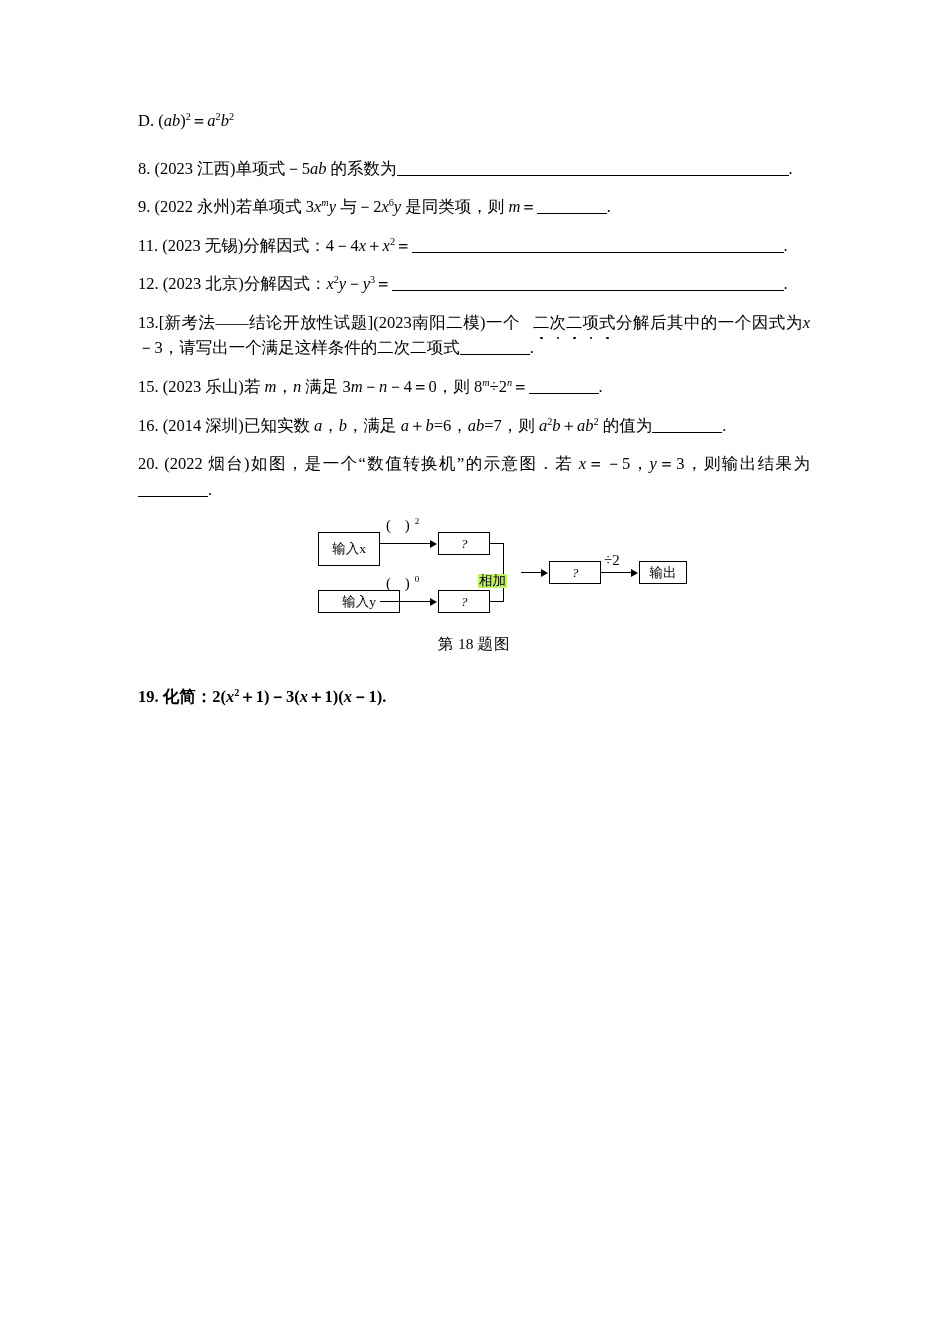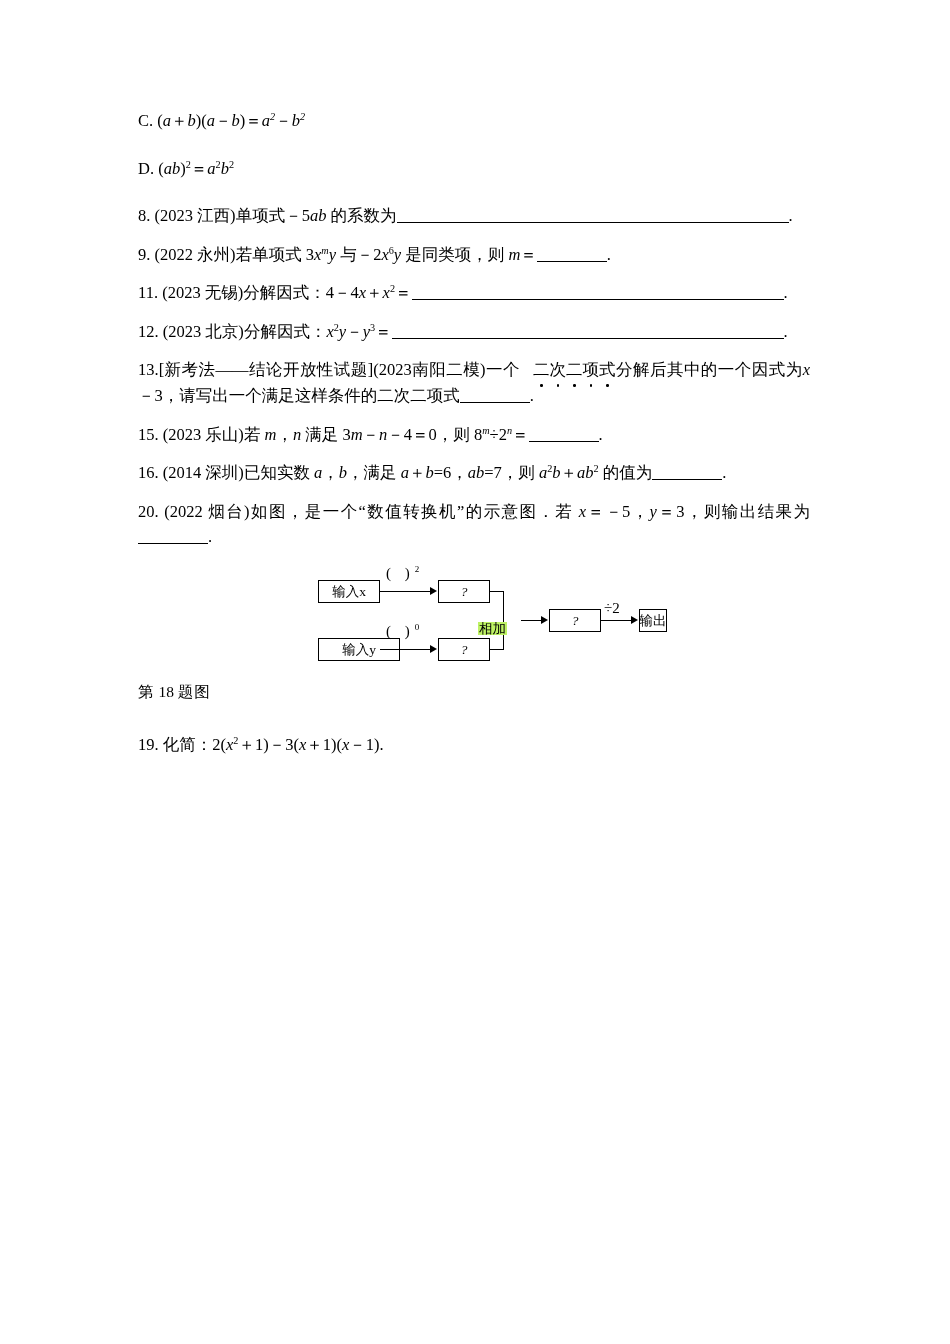--- a/index.html
+++ b/index.html
@@ -137,35 +137,31 @@
     white-space: nowrap;
   }
   .flabel.paren { font-size: 15px; letter-spacing: 5px; }
   .flabel sup { font-size: 0.6em; font-style: normal; }
 
   .fig-caption {
     position: absolute;
     left: 0;
     top: 118px;
     width: 672px;
-    text-align: left;
+    text-align: center;
     font-size: 15.5px;
   }
   .fig-caption .cn { letter-spacing: 1px; }
 </style>
 </head>
 <body>
 
 <div class="page">
   <div class="content">
 
-    <div class="q choice">
-      <span>C.</span>
-      <span>(<i>a</i>＋<i>b</i>)(<i>a</i>－<i>b</i>)＝<i>a</i><sup>2</sup>－<i>b</i><sup>2</sup></span>
-    </div>
 
     <div class="q choice">
       <span>D.</span>
       <span>(<i>ab</i>)<sup class="rn">2</sup>＝<i>a</i><sup class="rn">2</sup><i>b</i><sup class="rn">2</sup></span>
     </div>
 
     <div class="q">
       <span>8.</span>
       <span>(2023 江西)</span><span>单项式－5<i>ab</i> 的系数为</span><span class="blank b-huge"></span>.
     </div>
@@ -203,21 +199,21 @@
 
 
     <div class="q">
       <span>20.</span>
       <span>(2022 烟台)</span><span>如图，是一个“数值转换机”的示意图．若 <i>x</i>＝－5，<i>y</i>＝3，则输出结果为</span><span class="blank b-md"></span>.
     </div>
 
     <div class="figure-wrap">
       <div class="fig">
 
-        <div class="fbox inner-pad" style="left:0px; top:16px; width:62px; height:23px;">
+        <div class="fbox inner-pad" style="left:0px; top:16px; width:62px; height:34px;">
           <span>输入x</span>
         </div>
 
         <div class="flabel paren" style="left:68px; top:2px;">
           <span>(  )</span><sup>2</sup>
         </div>
 
         <div class="fline h" style="left:62px; top:27px; width:52px;"></div>
         <div class="arrowhead" style="left:112px; top:23.5px;"></div>
 
@@ -255,31 +251,31 @@
           <span>?</span>
         </div>
 
         <div class="flabel" style="left:286px; top:37px; font-size:15px;">
           <span>÷2</span>
         </div>
 
         <div class="fline h" style="left:283px; top:56px; width:32px;"></div>
         <div class="arrowhead" style="left:313px; top:52.5px;"></div>
 
-        <div class="fbox inner-pad" style="left:321px; top:45px; width:28px; height:23px;">
+        <div class="fbox inner-pad" style="left:321px; top:45px; width:48px; height:23px;">
           <span>输出</span>
         </div>
       </div>
 
       <div class="fig-caption">
         <span class="cn">第</span>
         <span>18</span>
         <span class="cn">题图</span>
       </div>
     </div>
 
-    <div class="q" style="margin-top:18px;">
+    <div class="q" style="margin-top:18px;font-weight:bold;">
       <span>19.</span>
       <span>化简：2(<i>x</i><sup class="rn">2</sup>＋1)－3(<i>x</i>＋1)(<i>x</i>－1).</span>
     </div>
 
   </div>
 </div>
 
 </body></html>

